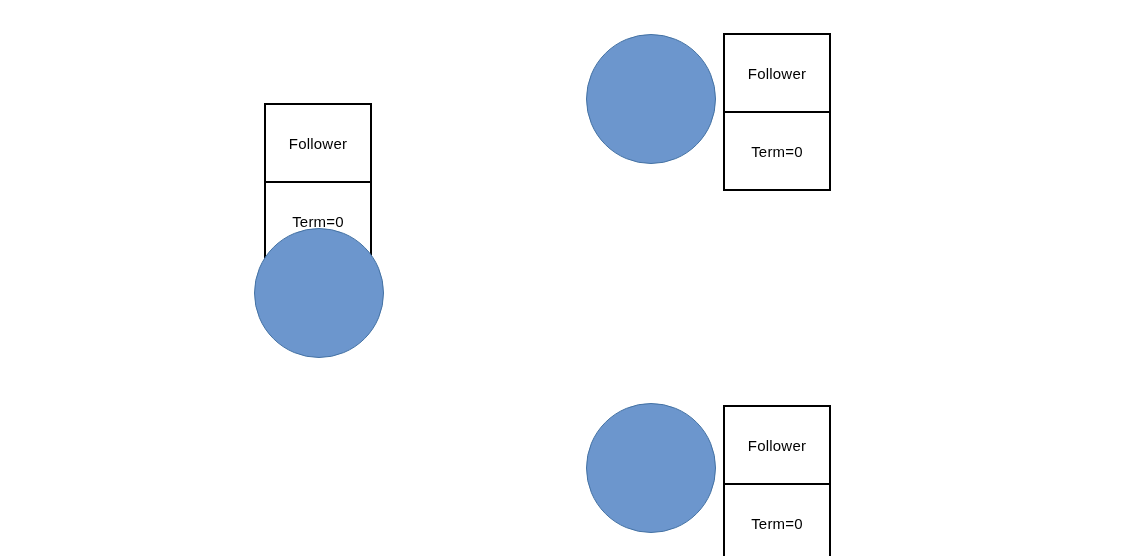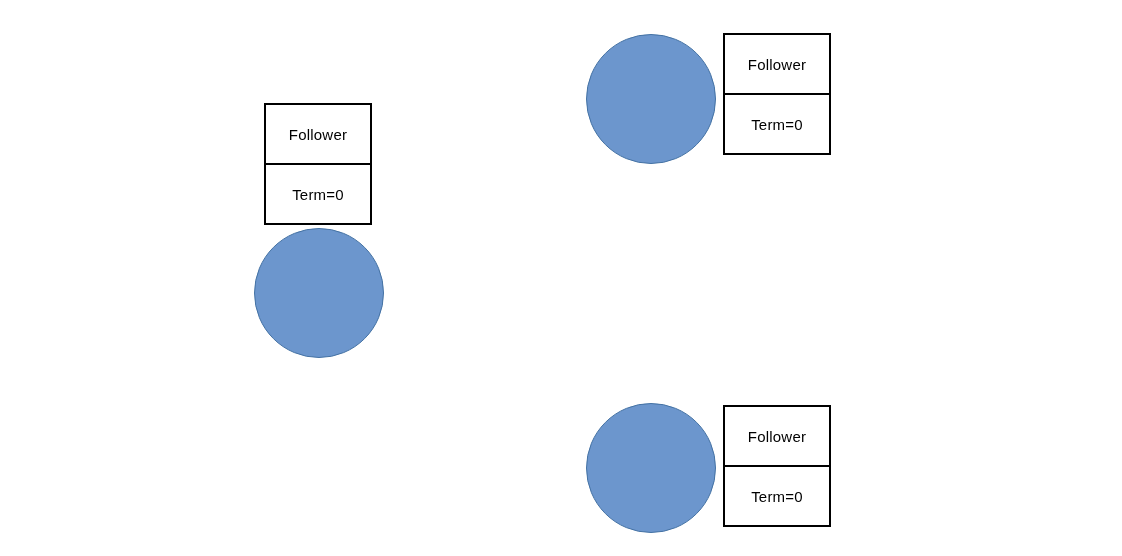--- a/index.html
+++ b/index.html
@@ -20,21 +20,21 @@
     width: 130px;
     height: 130px;
     border-radius: 50%;
     background: #6C96CD;
     border: 1.5px solid #4472A4;
     box-sizing: border-box;
   }
   .state-table {
     position: absolute;
     width: 108px;
-    height: 122px;
+    height: 158px;
     border: 2px solid #000000;
     box-sizing: border-box;
     background: #ffffff;
     display: flex;
     flex-direction: column;
   }
   .state-cell {
     flex: 1 1 0;
     display: flex;
     align-items: center;

